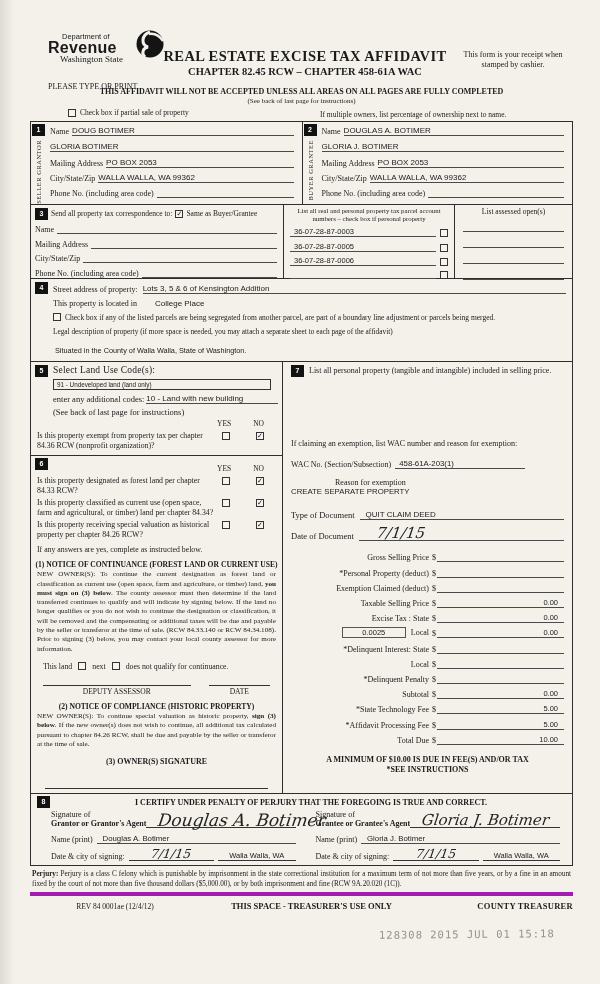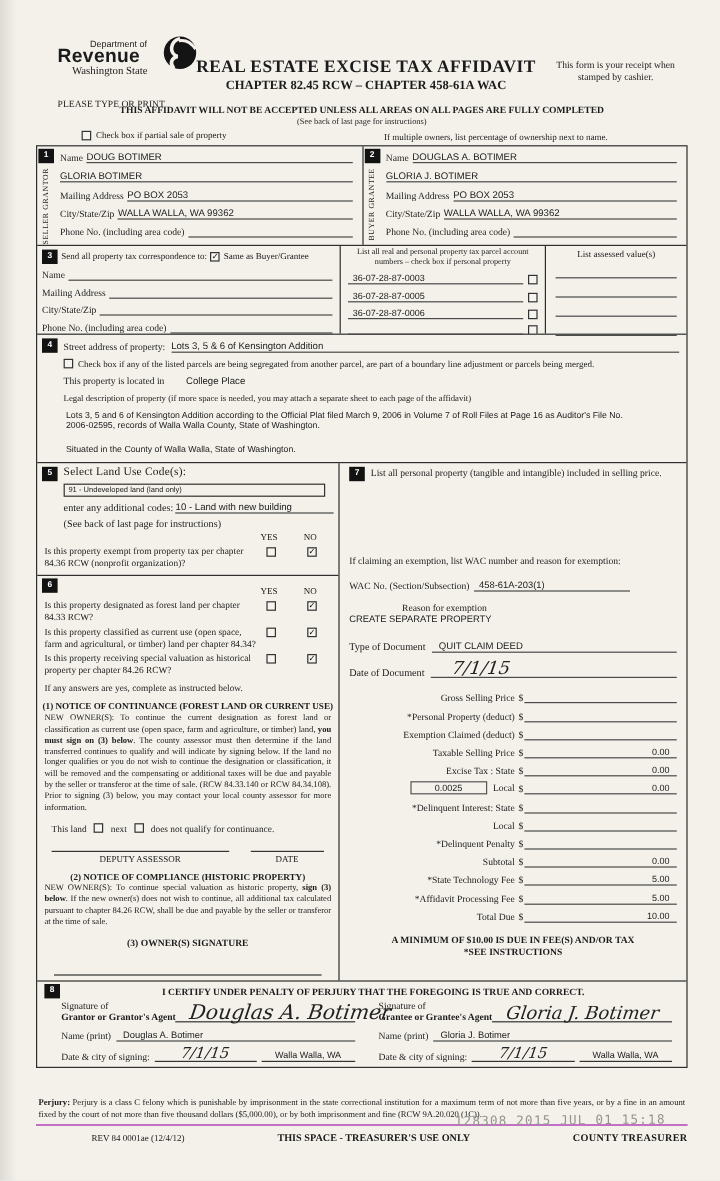--- a/index.html
+++ b/index.html
@@ -6,21 +6,21 @@
   html,body { background:#e9e7e1; }
   .page { position:relative; width:600px; height:984px; background:#f3f1ea; overflow:hidden;
           font-family:"Liberation Serif", serif; color:#1b1b1b; }
   .page::before { content:""; position:absolute; left:0; top:0; bottom:0; width:14px;
           background:linear-gradient(90deg, rgba(120,120,115,.18), rgba(120,120,115,0)); }
   .sheet { position:absolute; left:30px; top:30px; width:543px; }
 
   
   .hdr { position:relative; height:78px; }
   .logo { position:absolute; left:18px; top:2px; width:140px; }
-  .logo .dept { font-family:"Liberation Sans",sans-serif; font-size:7.5px; margin-left:27px; }
+  .logo .dept { font-family:"Liberation Sans",sans-serif; font-size:7.5px; margin-left:14px; }
   .logo .rev  { font-family:"Liberation Sans",sans-serif; font-weight:bold; font-size:16px; letter-spacing:.3px; line-height:13px;}
   .logo .st   { font-size:9px; margin-left:12px; }
   .logo svg { position:absolute; right:22px; top:-2px; }
   .hdr-title { position:absolute; left:120px; top:18px; width:310px; text-align:center; }
   .hdr-title .t1 { font-weight:bold; font-size:14.5px; letter-spacing:.4px; }
   .hdr-title .t2 { font-weight:bold; font-size:10.5px; margin-top:1px; }
   .receipt { position:absolute; right:6px; top:20px; width:108px; font-size:8px; line-height:10px; text-align:center; }
   .please { position:absolute; left:18px; top:52px; font-size:8px; }
   .warn { position:absolute; left:0; right:0; top:57px; text-align:center; font-weight:bold; font-size:8px; }
   .seeback { position:absolute; left:0; right:0; top:67px; text-align:center; font-size:7px; }
@@ -124,21 +124,21 @@
   .sl2 b { font-size:8px; }
   .sigrow { display:flex; align-items:flex-end; }
   .sigfill { flex:1; border-bottom:1px solid #333; height:10px; position:relative;}
   .bigsig { position:absolute; left:12px; bottom:-2px; font-size:17px; white-space:nowrap; }
   .nprow { display:flex; align-items:flex-end; gap:4px; font-size:8px; margin-top:6px; }
   .dcrow { display:flex; align-items:flex-end; gap:4px; font-size:8px; margin-top:5px; }
   .dcfill { flex:1.1; border-bottom:1px solid #333; text-align:center; }
   .cityfill { flex:1; border-bottom:1px solid #333; text-align:center; font-size:7.5px; }
   .handdate { font-size:12.5px; line-height:10px; display:inline-block; }
 
-  .perjury { border-bottom:1px solid #a21caf; padding:4px 2px 3px 2px; font-size:7.2px; line-height:9.5px; text-align:justify;margin-top:21px;}
+  .perjury { border-bottom:4px solid #a21caf; padding:4px 2px 3px 2px; font-size:7.2px; line-height:9.5px; text-align:justify;}
   .footrow { display:flex; margin-top:5px; font-size:8px; align-items:baseline;}
   .footrow .reva { width:170px; font-size:7.5px;text-align:center;}
   .footrow .tsp { flex:1; text-align:center; font-weight:bold; font-size:8.5px;}
   .footrow .ct { width:150px; text-align:right; font-weight:bold; font-size:8.5px; letter-spacing:.3px;}
   .stamp { position:absolute; right:45px; top:928px; font-family:"DejaVu Sans Mono",monospace;
            font-size:10.5px; color:#95938e; letter-spacing:1px; transform:rotate(-.5deg); }
 </style>
 </head>
 <body>
 
@@ -274,44 +274,43 @@
           <div class="prow">
               <span class="pn fill typed">36-07-28-87-0006</span>
             <span class="cb"></span>
             </div>
           <div class="prow">
               <span class="pn fill typed"></span>
             <span class="cb"></span>
             </div>
         </div>
         <div class="cav">
-          <div class="phead">List assessed value(s)</div>
+          <div class="phead">List assessed open(s)</div>
           <div class="avline"></div>
           <div class="avline"></div>
           <div class="avline"></div>
           <div class="avline"></div>
         </div>
       </div>
 
       <div class="r3">
         <div class="frow" style="gap:5px">
           <span class="numbox">4</span>
           <span class="lbl">Street address of property:</span>
           <span class="fill typed val8" style="flex:1">Lots 3, 5 &amp; 6 of Kensington Addition</span>
         </div>
+        <div class="r3row" style="padding-left:18px">
+          <span>This property is located in</span>
+          <span class="typed val8" style="margin-left:14px">College Place</span>
+        </div>
         <div class="r3row" style="padding-left:18px; font-size:7.5px">
           <span class="cb"></span>
           <span>Check box if any of the listed parcels are being segregated from another parcel, are part of a boundary line adjustment or parcels being merged.</span>
         </div>
-        <div class="r3row" style="padding-left:18px">
-          <span>This property is located in</span>
-          <span class="typed val8" style="margin-left:14px">College Place</span>
-        </div>
         <div class="legal" style="padding-left:18px">Legal description of property (if more space is needed, you may attach a separate sheet to each page of the affidavit)</div>
-        <div class="legalbody typed" style="padding-left:14px; padding-right:30px">Lots 3, 5 and 6 of Kensington Addition according to the Official Plat filed March 9, 2006 in Volume 7 of Roll Files at Page 16 as Auditor's File No. 2006-02595, records of Walla Walla County, State of Washington.</div>
         <div class="legalbody typed" style="padding-left:14px; margin-top:10px">Situated in the County of Walla Walla, State of Washington.</div>
       </div>
 
       <div class="r4">
 
         <div class="col-l">
           <div class="s5">
             <div class="s5head">
               <span class="numbox">5</span>
               <span class="s5title">Select Land Use Code(s):</span>

